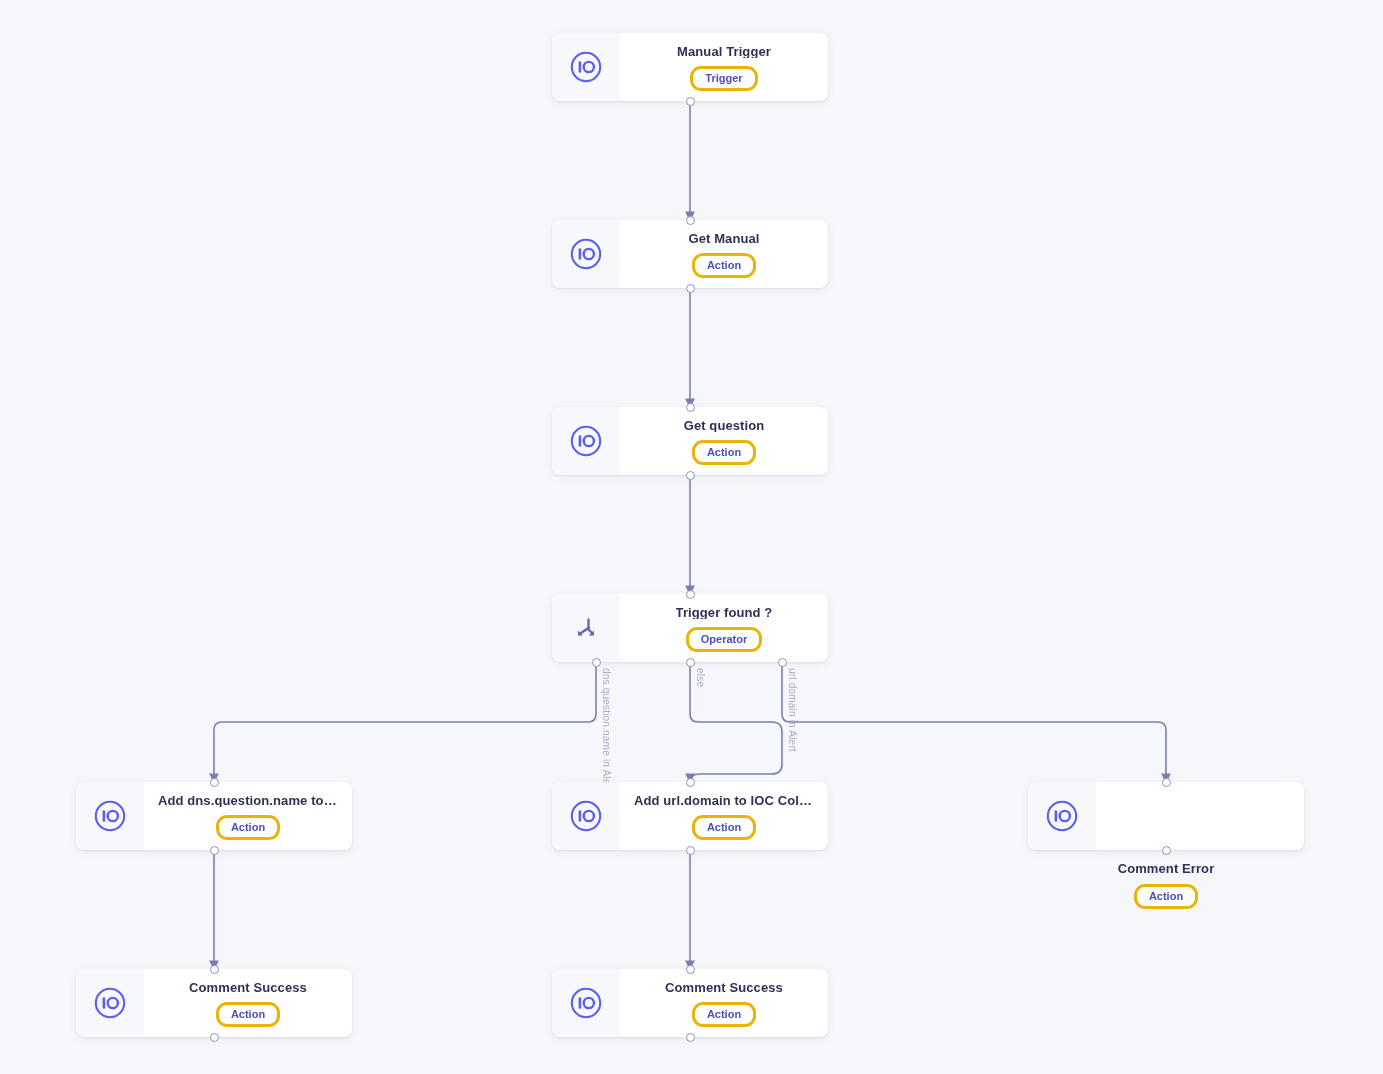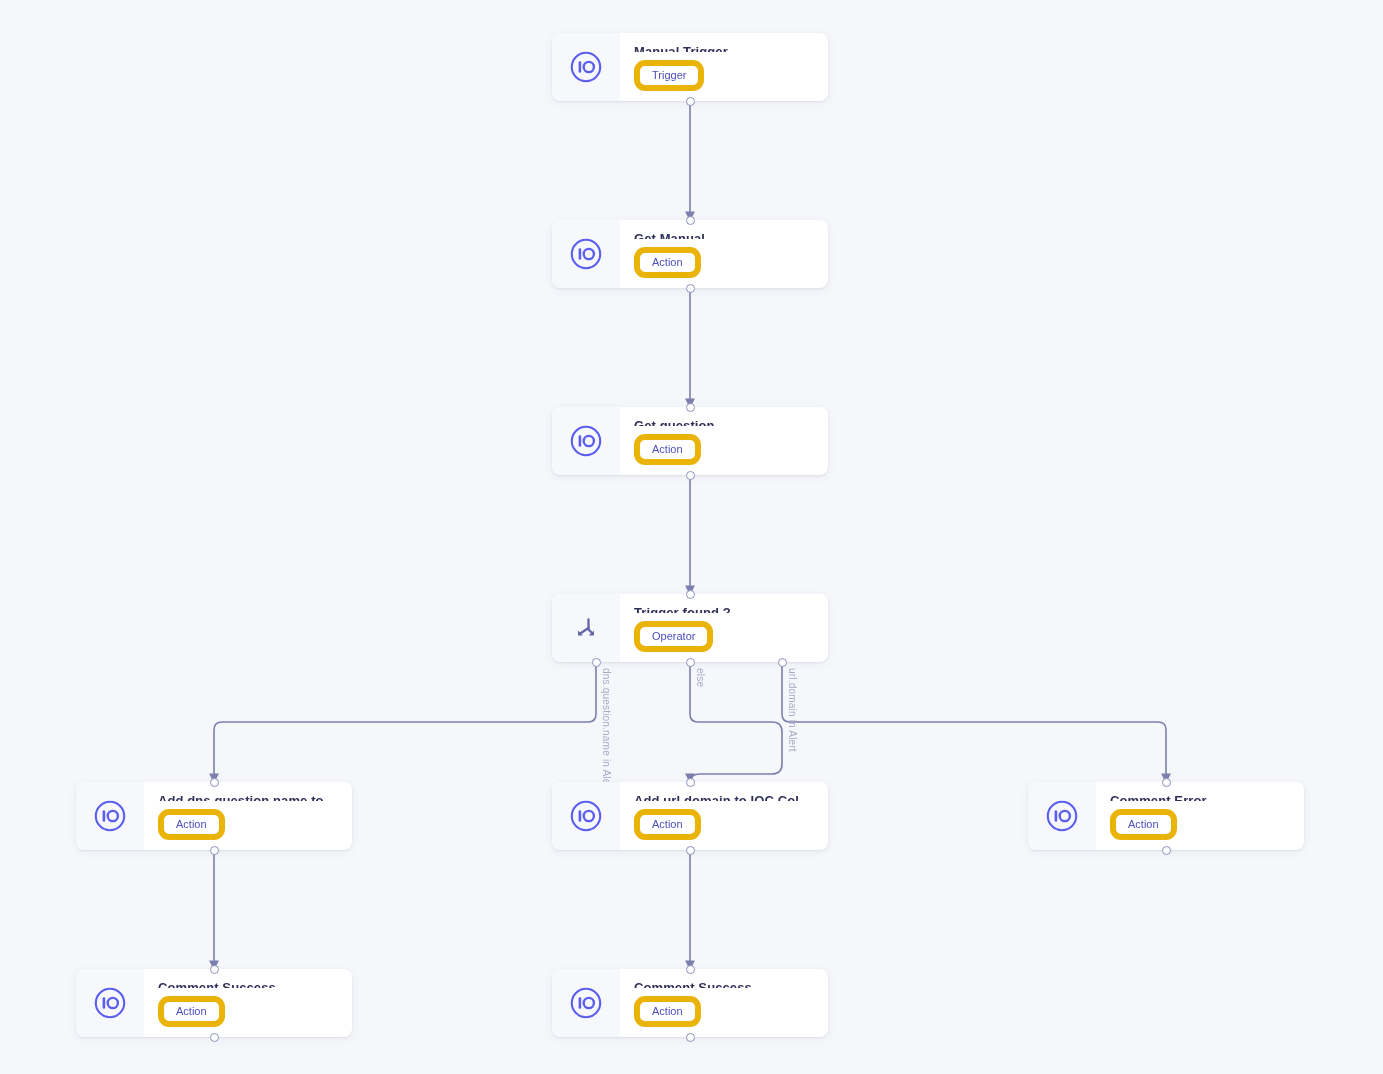--- a/index.html
+++ b/index.html
@@ -44,43 +44,43 @@
     border-radius: 8px 0 0 8px;
     display: flex;
     align-items: center;
     justify-content: center;
   }
   .node-body {
     flex: 1 1 auto;
     padding: 12px 14px 10px 14px;
     display: flex;
     flex-direction: column;
-    align-items: flex-start;
+    align-items: center;
     justify-content: center;
     gap: 8px;
     min-width: 0;
   }
   .node-title {
     font-size: 13px;
     font-weight: bold;
     color: #2f3057;
     letter-spacing: .1px;
     white-space: nowrap;
     overflow: hidden;
     text-overflow: ellipsis;
     max-width: 100%;
     line-height: 1.1;
   }
   .node-badge {
     display: inline-block;
     font-size: 11px;
-    font-weight: normal;
+    font-weight: bold;
     color: #4c4fbe;
     background: #ffffff;
-    border: 6px solid #eab308;
+    border: 3px solid #eab308;
     border-radius: 11px;
     padding: 3px 12px 4px 12px;
     line-height: 1.1;
     white-space: nowrap;
   }
   .port {
     position: absolute;
     width: 9px;
     height: 9px;
     margin-left: -4.5px;
@@ -252,21 +252,21 @@
       </svg>
     </div>
     <div class="node-body">
       <div class="node-title">Add url.domain to IOC Collection</div>
       <div class="node-badge">Action</div>
     </div>
     <span class="port" style="left:138px; top:0px;"></span>
     <span class="port" style="left:138px; top:68px;"></span>
   </div>
 
-  <div class="node" style="left:1028px; top:782px; width:276px; height:68px;">
+  <div class="node" style="left:1028px; top:782px; width:276px; height:68px;flex-direction:column;">
     <div class="node-icon-panel">
       <svg class="icon-io" viewBox="0 0 34 34">
         <circle cx="17" cy="17" r="14.2" fill="none" stroke="#5b5ef0" stroke-width="2.1"></circle>
         <rect x="9.6" y="11.3" width="2.6" height="11.4" rx="1.3" fill="#5b5ef0"></rect>
         <circle cx="19.8" cy="17" r="5.1" fill="none" stroke="#5b5ef0" stroke-width="2.4"></circle>
       </svg>
     </div>
     <div class="node-body">
       <div class="node-title">Comment Error</div>
       <div class="node-badge">Action</div>

